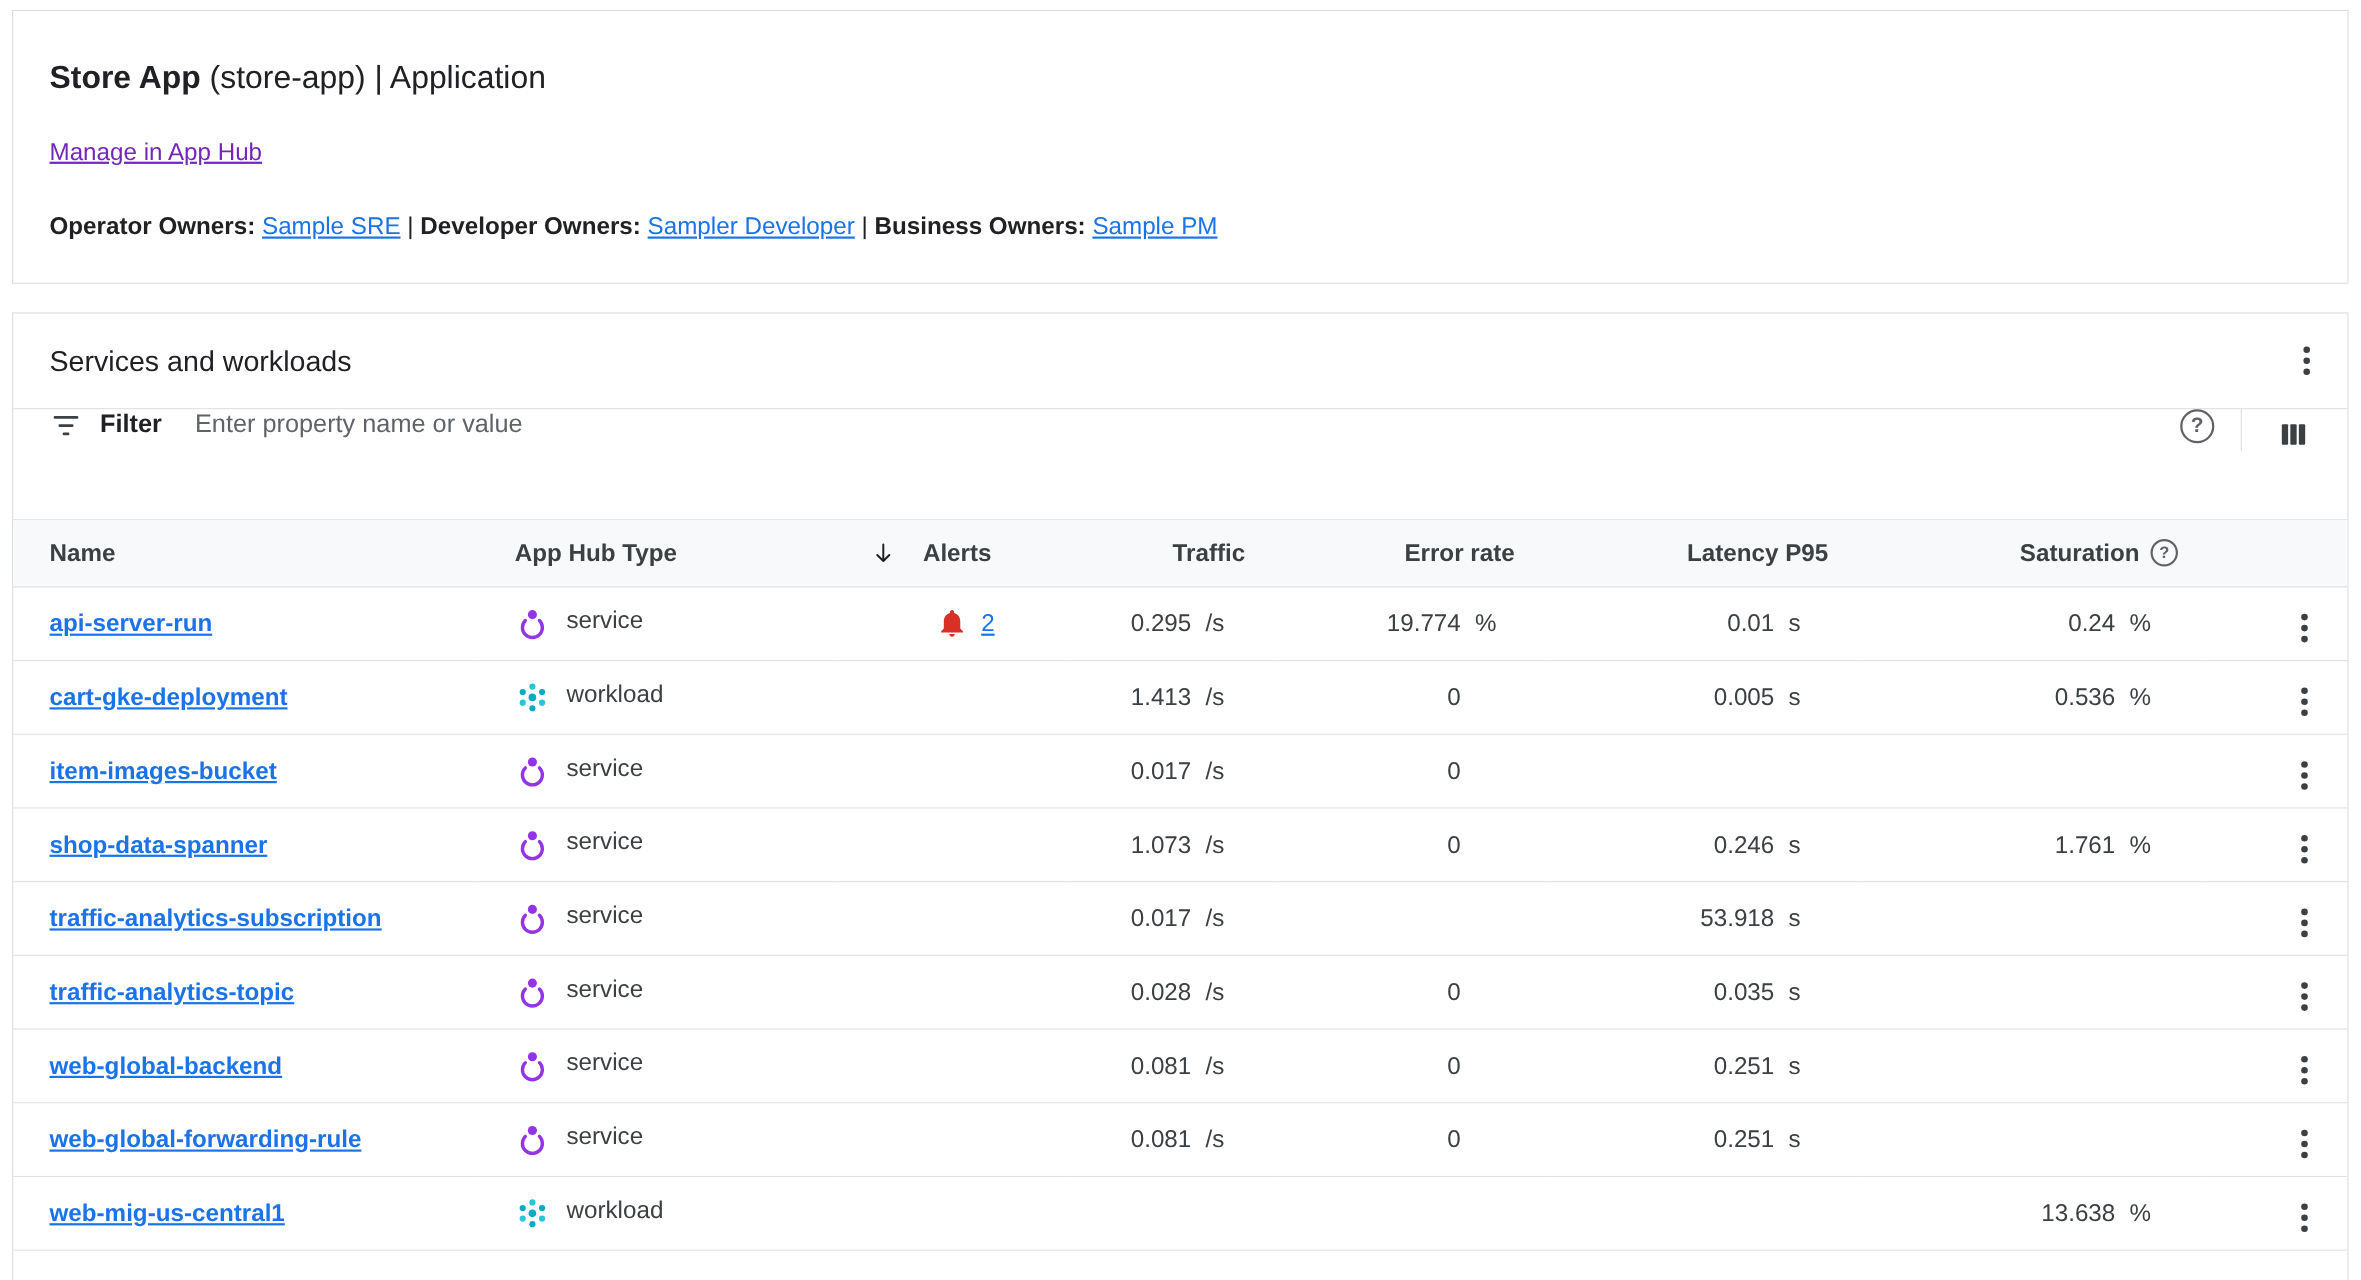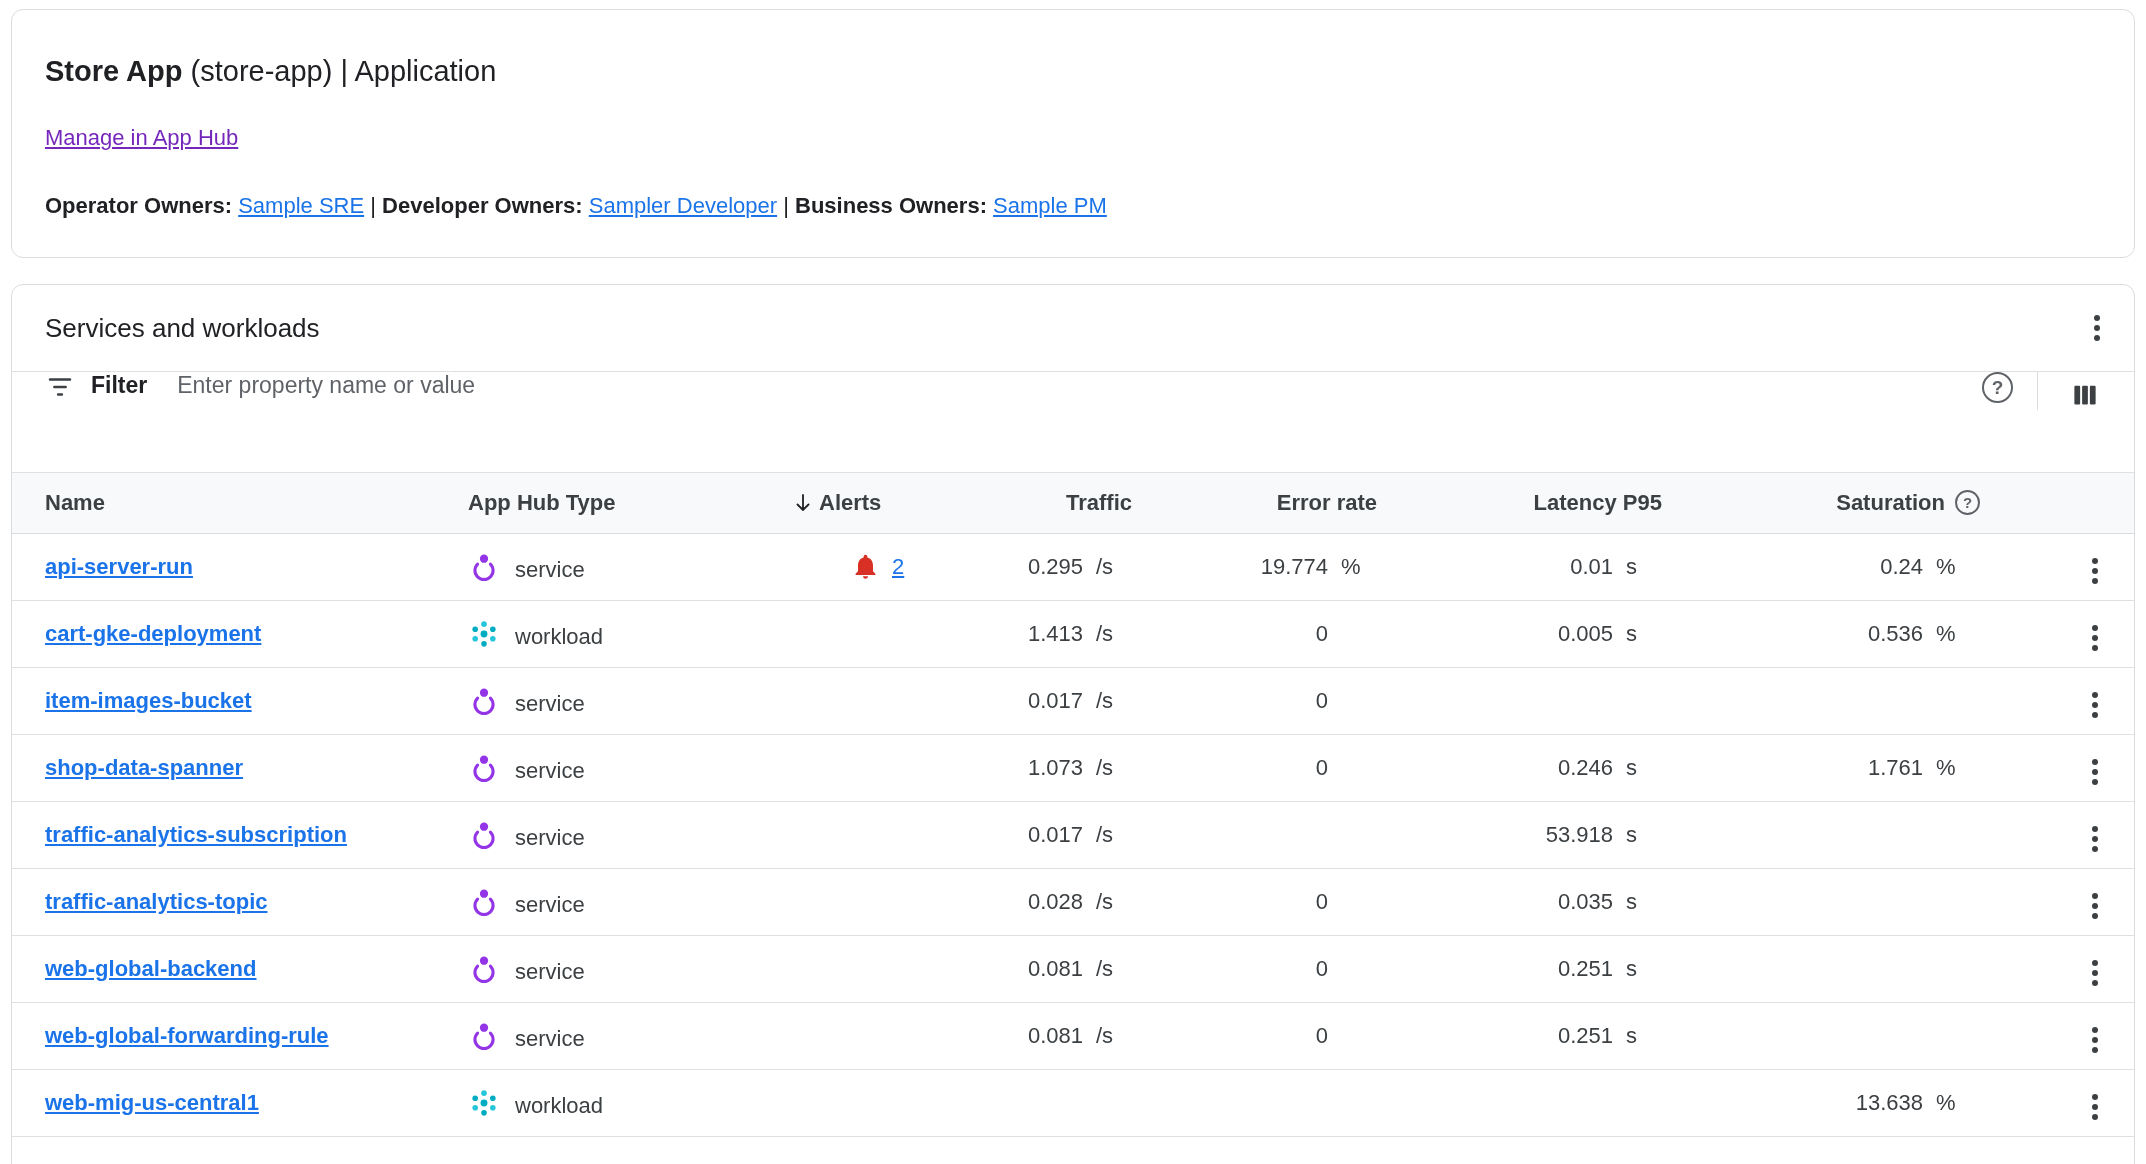--- a/index.html
+++ b/index.html
@@ -18,21 +18,21 @@
   }
   *{margin:0;padding:0;box-sizing:border-box;}
   html,body{width:2146px;height:1164px;}
   body{
     background:#ffffff;
     font-family:"Liberation Sans",sans-serif;
     color:var(--text-dark);
     overflow:hidden;
   }
   .page{padding:9px 11px;display:flex;flex-direction:column;gap:26px;}
-  .card{background:#fff;border:1px solid var(--border);border-radius:12px;}
+  .card{background:#fff;border:1px solid var(--border);border-radius:0;}
 
   
   .app-card{padding:44px 33px 30px;}
   .app-title{font-size:29px;line-height:35px;color:var(--text-dark);}
   .app-title .bold{font-weight:700;}
   .manage-link{display:inline-block;margin-top:36px;font-size:22px;color:var(--link-purple);text-decoration:underline;cursor:pointer;}
   .meta{margin-top:34px;font-size:22px;line-height:42px;color:var(--text-dark);}
   .meta .lbl{font-weight:700;}
   .meta a{color:var(--link-blue);text-decoration:underline;cursor:pointer;}
   .meta .sep{color:var(--text-dark);}
@@ -54,23 +54,23 @@
   .help-icon.small{width:25px;height:25px;border-width:2px;font-size:15px;margin-left:10px;}
   .vdivider{width:1px;height:38px;background:var(--border);margin:0 24px;}
 
   
   table{width:100%;border-collapse:collapse;table-layout:fixed;font-size:22px;}
   thead th{background:var(--head-bg);height:60px;font-weight:700;color:var(--text-mid);text-align:left;vertical-align:middle;border-bottom:1px solid var(--border);}
   tbody td{height:67px;vertical-align:middle;border-bottom:1px solid var(--row-border);color:var(--text-mid);}
   .c-name{padding-left:33px;}
   .c-name a{color:var(--link-blue);text-decoration:underline;cursor:pointer;font-weight:bold;}
   .c-type{padding-left:36px;}
-  .type-wrap{display:flex;align-items:flex-end;gap:15px;}
+  .type-wrap{display:flex;align-items:flex-start;gap:15px;}
   .type-wrap .icon{display:inline-flex;width:32px;height:32px;flex:none;}
-  .alerts-head{display:flex;align-items:center;gap:4px;padding-left:34px;}
+  .alerts-head{display:flex;align-items:center;gap:24px;padding-left:34px;}
   .alerts-head .icon{display:inline-flex;width:24px;height:24px;cursor:pointer;}
   .alert-wrap{display:flex;align-items:center;gap:12px;padding-left:94px;}
   .alert-wrap .icon{display:inline-flex;width:29px;height:29px;}
   .alert-wrap a{color:var(--link-blue);text-decoration:underline;cursor:pointer;}
   .num-head{display:flex;justify-content:flex-end;align-items:flex-start;padding-right:30px;}
   .num-head.sat{padding-right:22px;}
   .num{display:flex;justify-content:flex-end;align-items:baseline;padding-right:30px;}
   .num .unit{width:36px;margin-left:13px;text-align:left;}
   .c-actions{text-align:right;padding-right:30px;}
   .c-actions .kebab-btn{padding:6px;}

